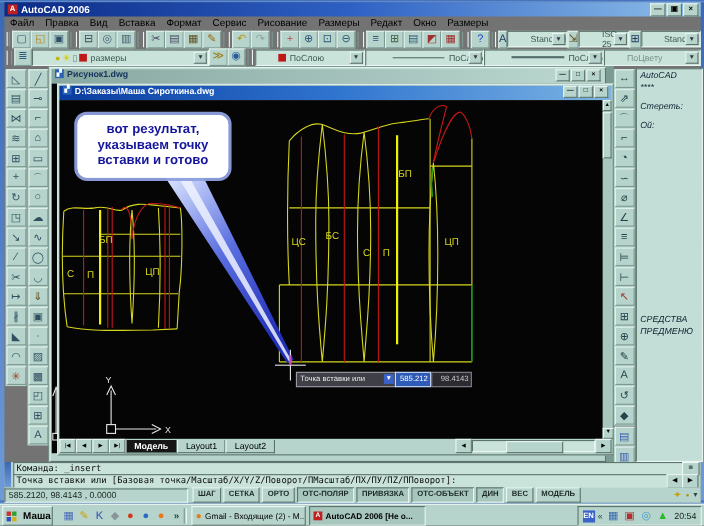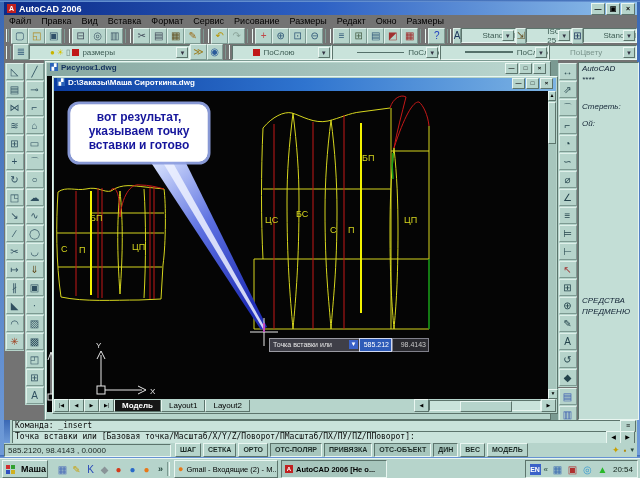--- a/index.html
+++ b/index.html
@@ -415,21 +415,21 @@
       <span class="tv" style="color: rgb(36, 68, 76);">◆</span>
     </div>
 <div class="abs vcol" style="left:558px;top:388px;">
       <span class="tv" style="color: rgb(58, 90, 176);">▤</span>
       <span class="tv" style="color: rgb(58, 90, 176);">▥</span>
     </div>
 
 <div class="abs smenu bi" style="left:578px;top:62px;width:59px;height:356px;font-style:italic;">
   <div>AutoCAD</div>
   <div>****</div>
-  <div style="margin-top:16px;">Стереть:</div>
+  <div style="margin-top:6px;">Стереть:</div>
   <div style="margin-top:6px;">Ой:</div>
   <div style="margin-top:166px;">СРЕДСТВА</div>
   <div>ПРЕДМЕНЮ</div>
 </div>
 
 <div class="abs" style="left:4px;top:420px;width:633px;height:23px;background:#b6d4cb;">
   <div class="abs edge" style="left:0;top:0;width:6px;height:23px;"></div>
   <div class="abs cmdline bi" style="left:8px;top:0;width:606px;height:10px;">Команда: _insert</div>
   <div class="abs bo" style="left:616px;top:0;width:14px;height:10px;background:#b6d4cb;font-size:7px;line-height:9px;text-align:center;">≡</div>
   <div class="abs cmdline bi" style="left:8px;top:11px;width:592px;height:11px;">Точка вставки или [Базовая точка/Масштаб/X/Y/Z/Поворот/ПМасштаб/ПХ/ПУ/ПZ/ППоворот]:</div>

